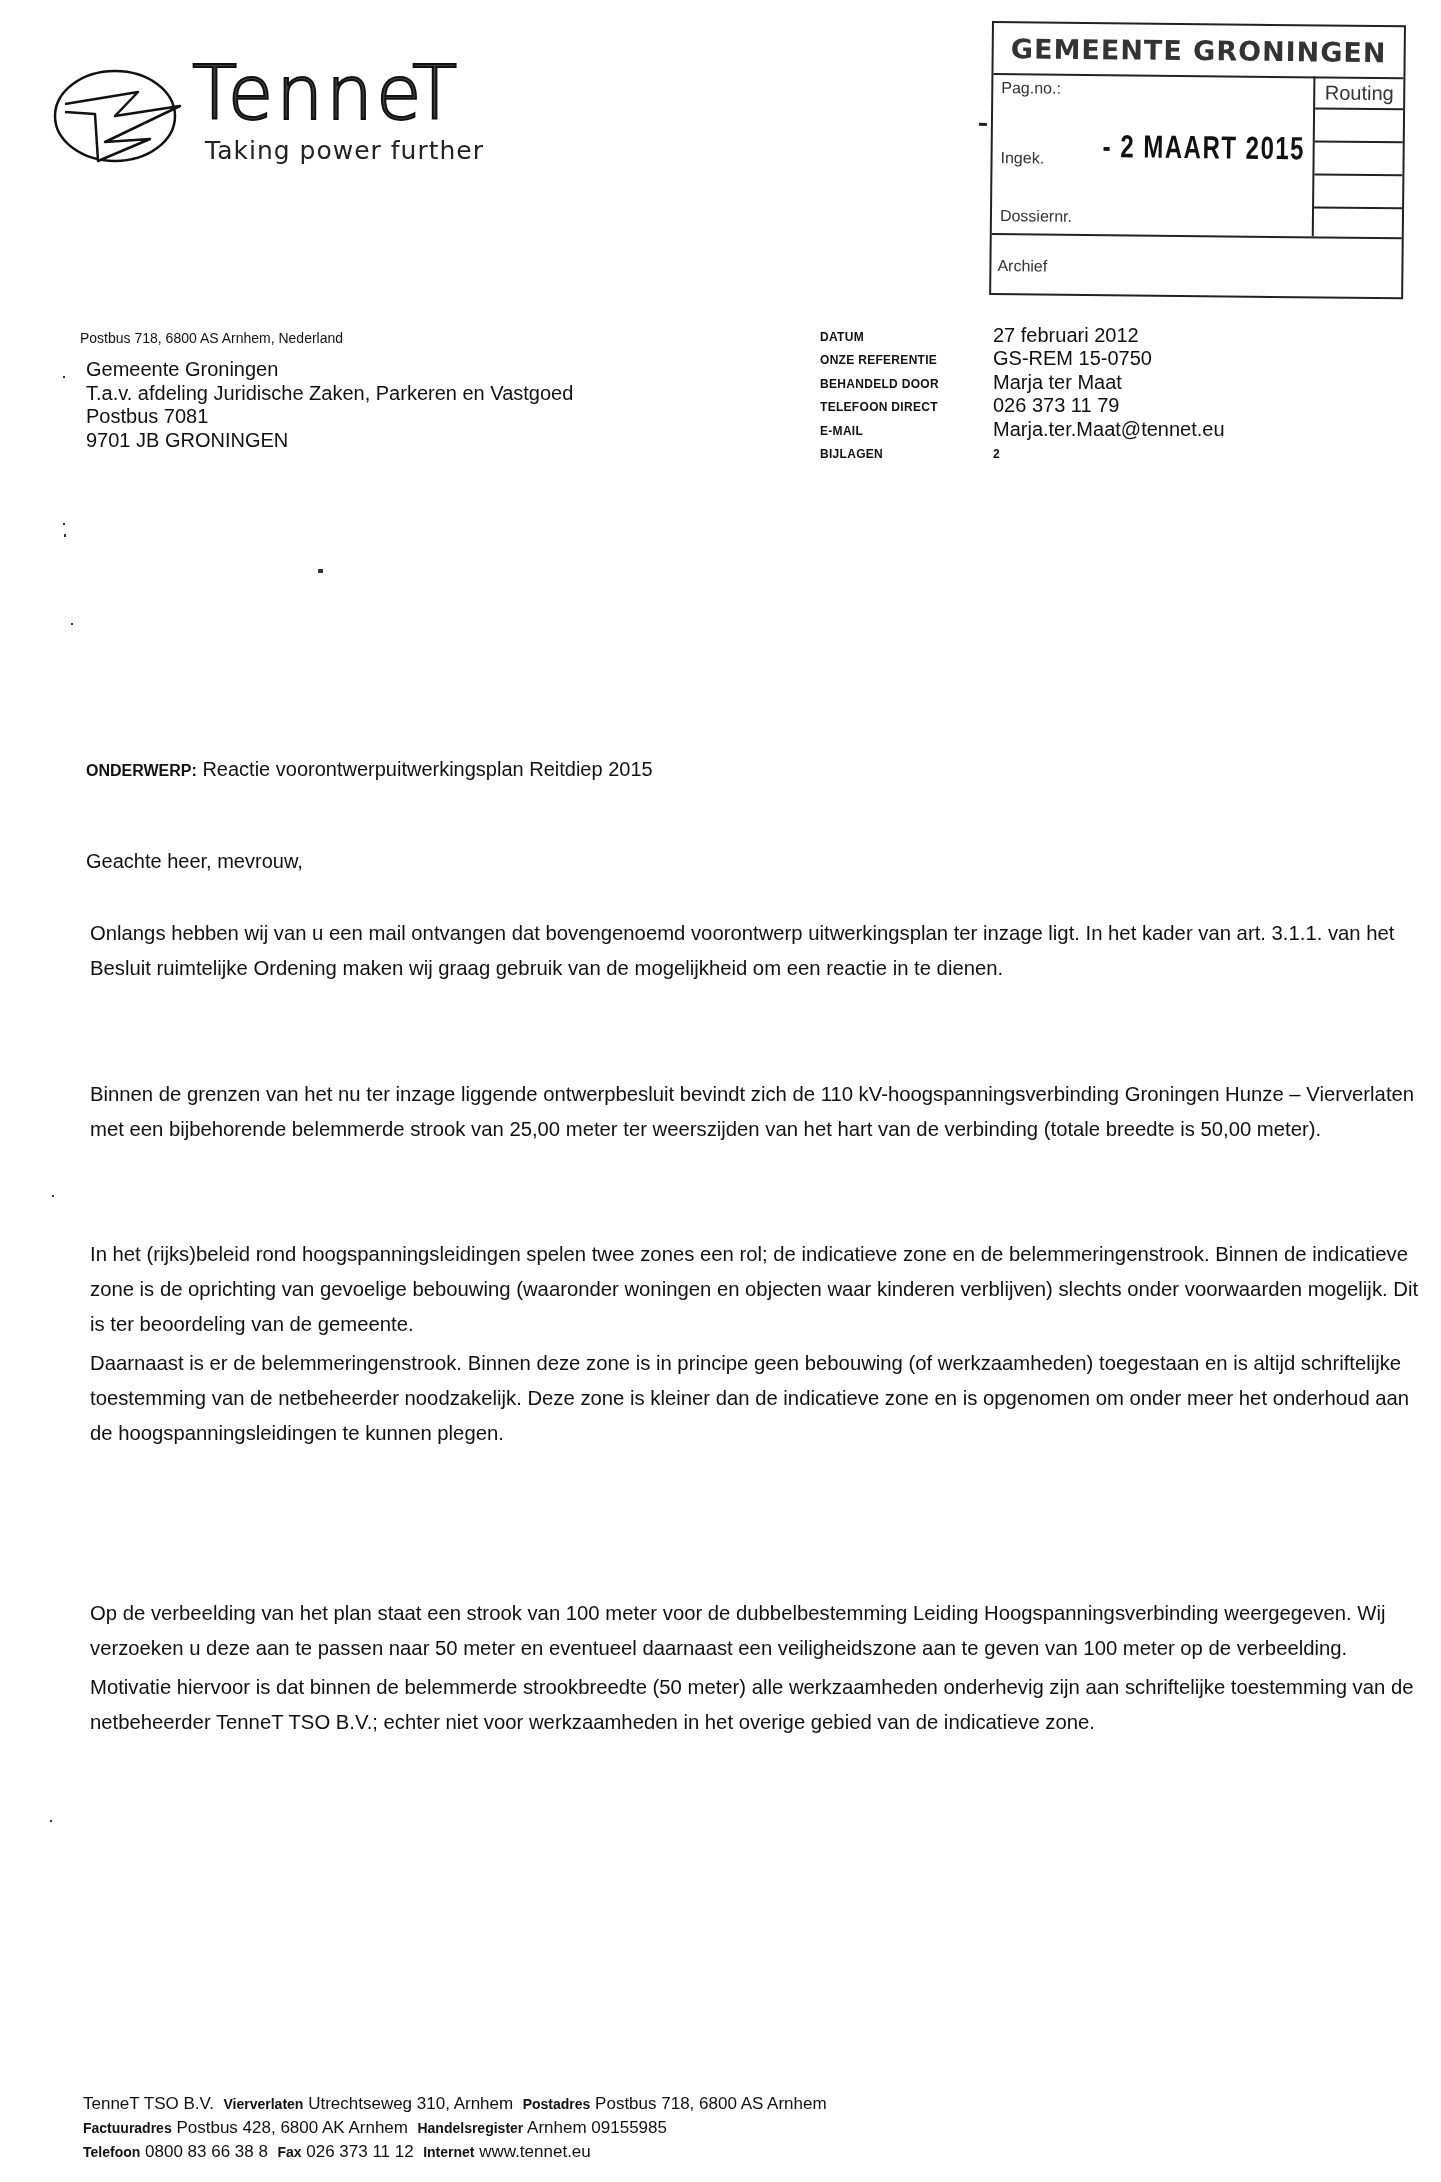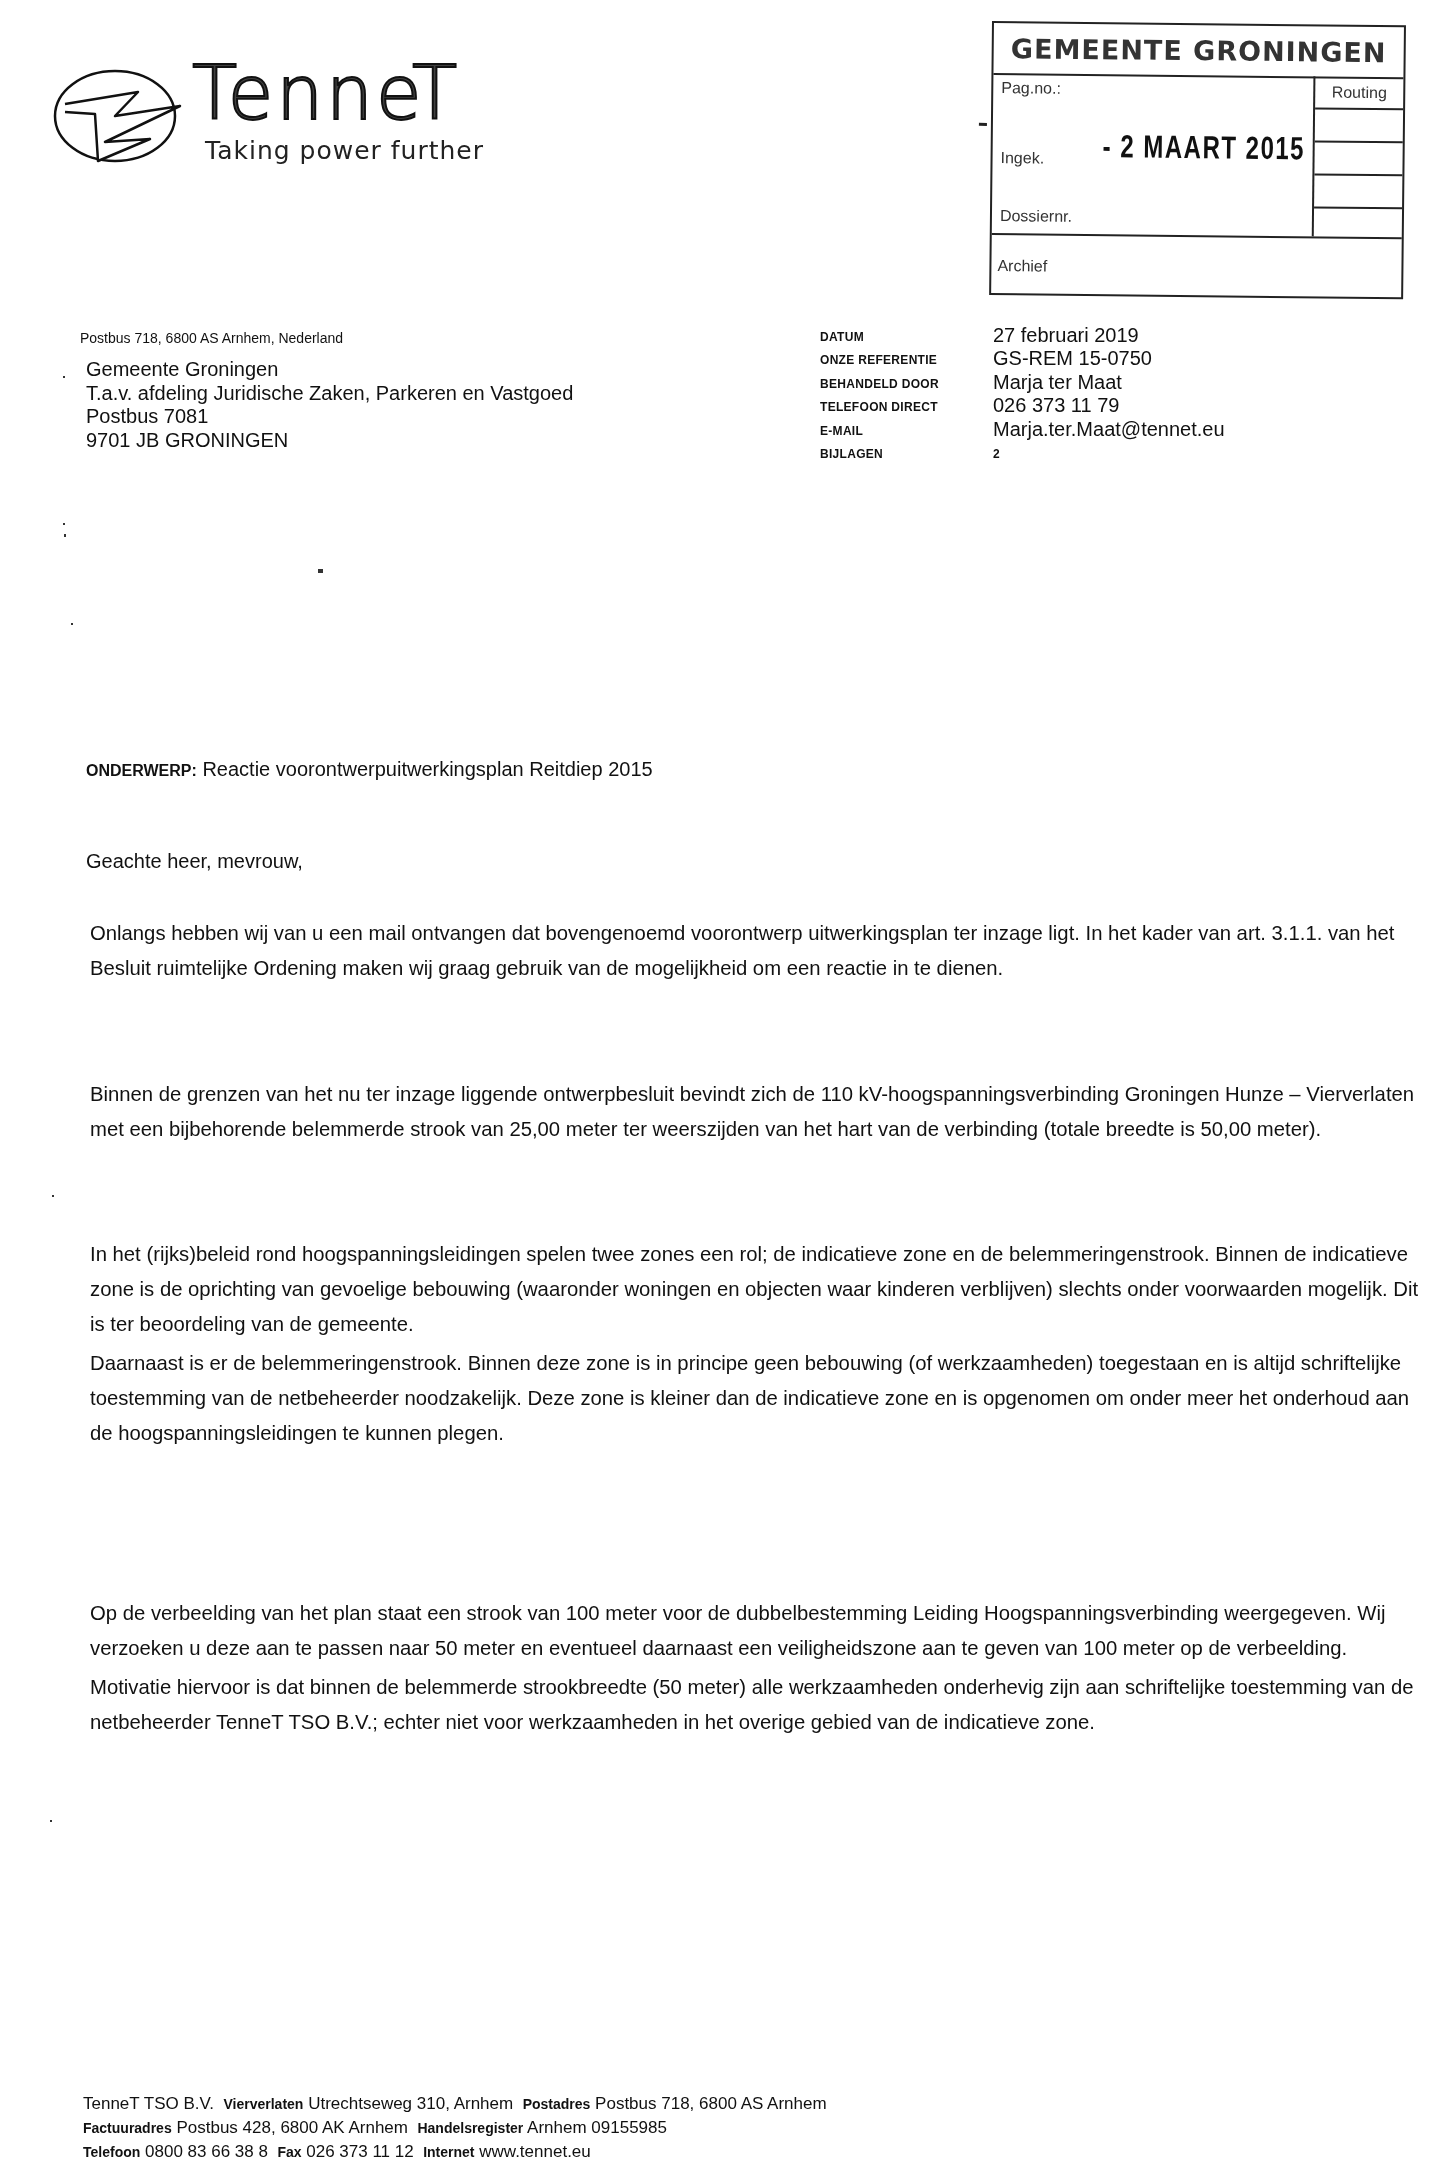--- a/index.html
+++ b/index.html
@@ -17,21 +17,21 @@
   .logo-mark { position: absolute; left: 0; top: 4px; }
 
   
   .stamp { left: 992px; top: 21px; width: 414px; height: 274px; border: 2px solid #222;
            box-sizing: border-box; transform: rotate(0.6deg); transform-origin: top left; }
   .stamp-head { position: absolute; left: 0; top: 0; right: 0; height: 50px; border-bottom: 2px solid #222;
                 font-family: "DejaVu Sans", sans-serif; font-weight: bold; font-size: 27px; letter-spacing: 1px;
                 text-align: center; line-height: 52px; color: #333; }
   .stamp-main { position: absolute; left: 0; top: 50px; width: 320px; height: 160px; border-right: 2px solid #222; }
   .stamp-routing { position: absolute; left: 322px; top: 50px; right: 0; height: 160px; }
-  .stamp-routing .cell { height: 31px; border-bottom: 2px solid #222; font-size: 16px; line-height: 32px;
+  .stamp-routing .cell { height: 31px; border-bottom: 2px solid #222; font-size: 20px; line-height: 32px;
                          text-align: center; color: #333; }
   .stamp-routing .cell:last-child { border-bottom: none; }
   .stamp-archief { position: absolute; left: 0; top: 210px; right: 0; bottom: 0; border-top: 2px solid #222;
                    font-size: 16px; padding: 22px 0 0 6px; color: #333; }
   .stamp-label { position: absolute; left: 8px; font-size: 16px; color: #333; }
   .stamp-date { position: absolute; left: 110px; top: 54px; font-family: "Liberation Sans Narrow", "Liberation Sans", sans-serif;
                 font-weight: bold; font-size: 32px; transform: scaleX(0.75); transform-origin: left;
                 letter-spacing: 2px; color: #111; white-space: nowrap; }
   .stamp-dash { position: absolute; left: -14px; top: 66px; width: 8px; height: 3px; background: #222; }
 
@@ -95,21 +95,21 @@
 <div class="abs recipient">
   <div>Gemeente Groningen</div>
   <div>T.a.v. afdeling Juridische Zaken, Parkeren en Vastgoed</div>
   <div>Postbus 7081</div>
   <div>9701 JB GRONINGEN</div>
 </div>
 
 <div class="abs meta">
   <div class="meta-row">
     <span class="meta-key">DATUM</span>
-    <span class="meta-val">27 februari 2019</span>
+    <span class="meta-val">27 februari 2012</span>
   </div>
   <div class="meta-row">
     <span class="meta-key">ONZE REFERENTIE</span>
     <span class="meta-val">GS-REM 15-0750</span>
   </div>
   <div class="meta-row">
     <span class="meta-key">BEHANDELD DOOR</span>
     <span class="meta-val">Marja ter Maat</span>
   </div>
   <div class="meta-row">

